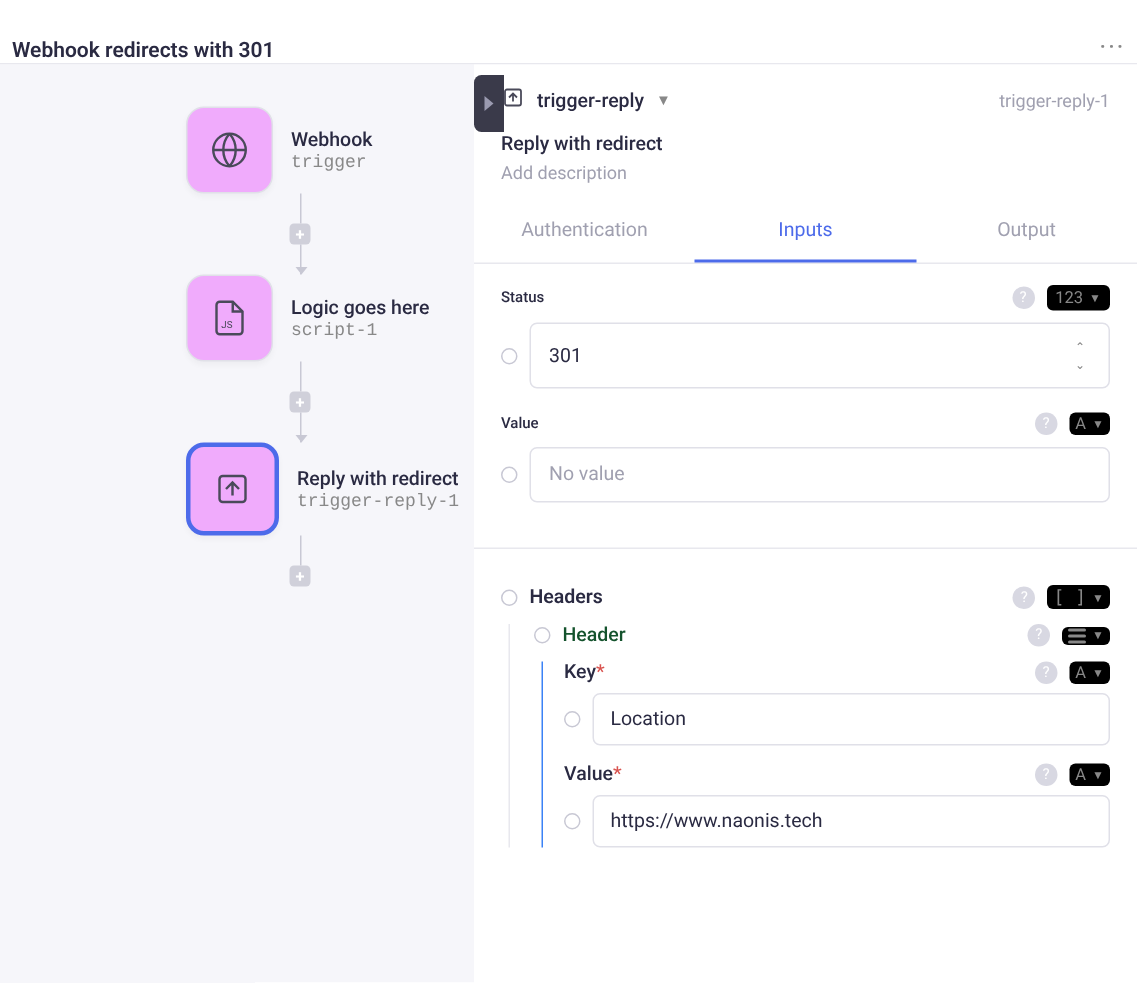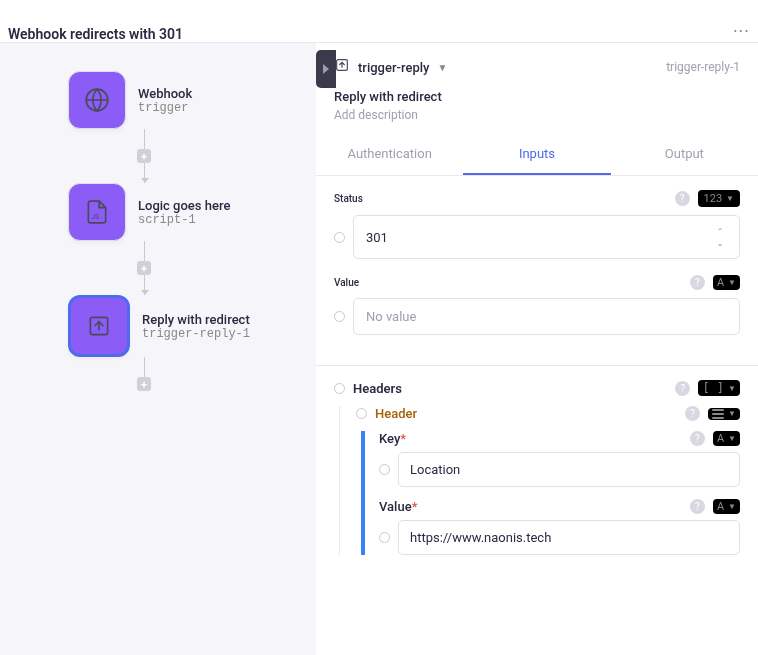--- a/index.html
+++ b/index.html
@@ -40,34 +40,34 @@
     }
     .canvas {
       width: 316px;
       background: #f6f6fa;
       position: relative;
       padding-top: 28px;
     }
     .flow {
       display: flex;
       flex-direction: column;
-      align-items: flex-start;
+      align-items: flex-end;
     }
     .node {
       display: flex;
       align-items: center;
       gap: 12px;
       width: 260px;
       padding-left: 68px;
       position: relative;
     }
     .node-icon {
       width: 58px;
       height: 58px;
-      background: #8b5cf6;
+      background: #f0abfc;
       border: 1px solid #e0e0e8;
       border-radius: 12px;
       display: flex;
       align-items: center;
       justify-content: center;
       flex-shrink: 0;
       box-shadow: 0 2px 4px rgba(0,0,0,0.04);
     }
     .node-icon.selected {
       border: 3px solid #4d6bea;
@@ -313,54 +313,54 @@
       height: 10px;
       font-size: 8px;
       color: #888;
       cursor: pointer;
       display: flex;
       align-items: center;
       justify-content: center;
     }
     .headers-section {
       border-top: 1px solid #e8e8ee;
-      padding: 14px 18px;
+      padding: 24px 18px;
     }
     .headers-row {
       display: flex;
       align-items: center;
       gap: 8px;
       margin-bottom: 10px;
     }
     .headers-label {
       font-size: 13px;
       font-weight: 600;
       color: #2a2a42;
       flex: 1;
     }
     .nested {
       padding-left: 16px;
       border-left: 1px solid #e8e8ee;
       margin-left: 5px;
     }
     .nested2 {
       padding-left: 14px;
-      border-left: 4px solid #3b82f6;
+      border-left: 1px solid #3b82f6;
       margin-left: 5px;
     }
     .header-sub-row {
       display: flex;
       align-items: center;
       gap: 8px;
       margin-bottom: 10px;
     }
     .header-sub-label {
       font-size: 13px;
       font-weight: 500;
-      color: #a16207;
+      color: #14532d;
       flex: 1;
     }
     .req {
       color: #d9534f;
     }
     .kv-label-row {
       display: flex;
       align-items: center;
       justify-content: space-between;
       margin-bottom: 6px;

